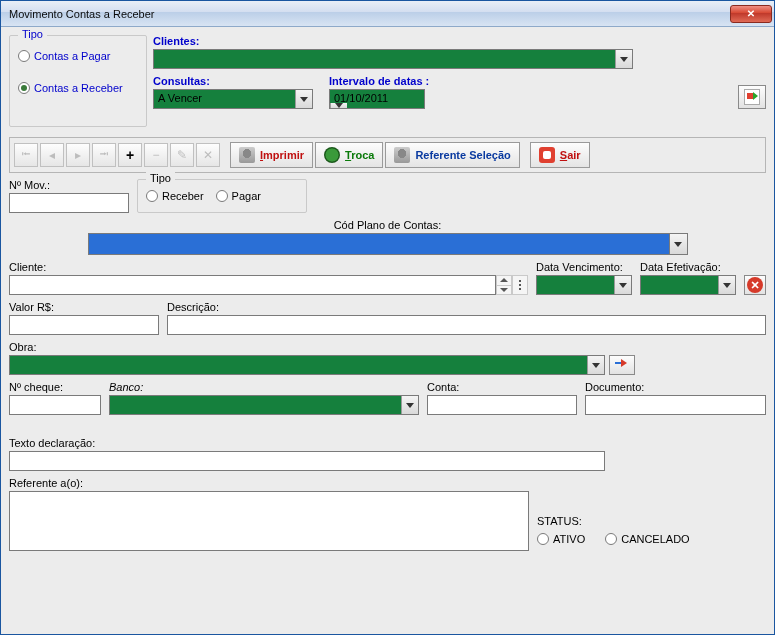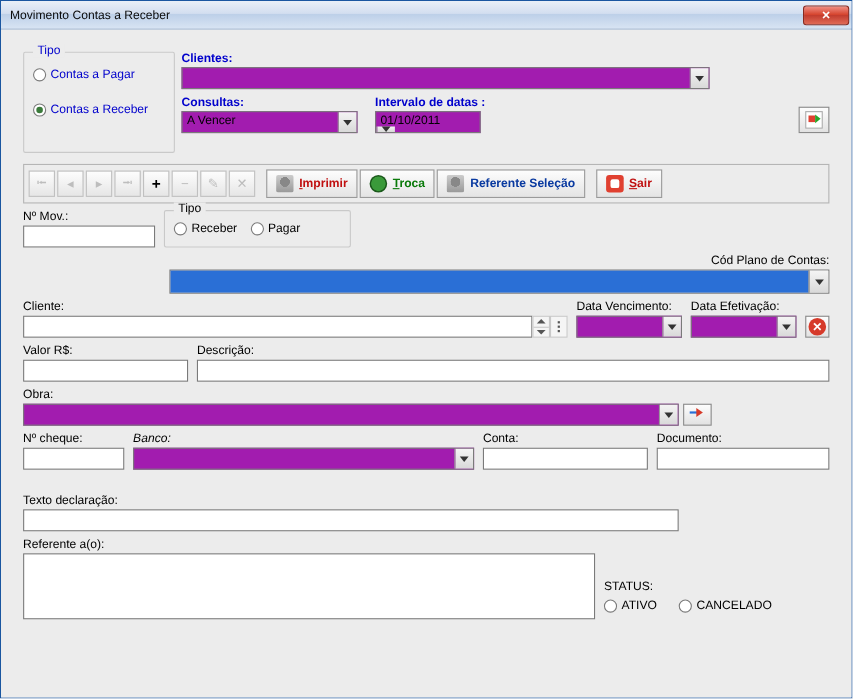--- a/index.html
+++ b/index.html
@@ -34,21 +34,21 @@
     background: linear-gradient(to bottom, #f08f84 0%, #d6452f 45%, #c0392b 46%, #e06a56 100%);
     border: 1px solid #8a2a1f;
     border-radius: 3px;
     display:flex; align-items:center; justify-content:center;
     color:#fff; font-weight:bold; font-size:10px;
     cursor:pointer;
   }
   .client {
     flex:1;
     background: #ececec;
-    padding: 20px;
+    padding: 8px;
     position: relative;
   }
   .group {
     border: 1px solid #c9c9c9;
     border-radius: 2px;
     position: relative;
     padding: 10px 8px 8px 8px;
     margin: 0;
   }
   .group-title {
@@ -72,21 +72,21 @@
   .label { color:#000; }
   select, input[type=text], textarea {
     font: inherit;
     border:1px solid #7a7a7a;
     background:#fff;
     padding:1px 2px;
     height:20px;
   }
   textarea { height:auto; resize:none; }
   .combo {
-    display:flex; align-items:stretch; background:#a21caf; border:1px solid #7a7a7a; height:20px;
+    display:flex; align-items:stretch; background:#15803d; border:1px solid #7a7a7a; height:20px;
   }
   .combo .combo-text { flex:1; padding:2px 4px; overflow:hidden; white-space:nowrap; }
   .combo .combo-btn {
     width:17px; background:linear-gradient(#f4f4f4,#d9d9d9);
     border-left:1px solid #9a9a9a;
     display:flex; align-items:center; justify-content:center; cursor:pointer;
   }
   .combo .combo-btn::after{ content:""; border-left:4px solid transparent; border-right:4px solid transparent; border-top:5px solid #333; }
   .toprow { display:flex; gap:6px; margin-bottom:10px; }
   .toolbar {
@@ -272,21 +272,21 @@
               <span>Receber</span>
             </div>
             <div class="radio-row">
               <span class="radio-dot"></span>
               <span>Pagar</span>
             </div>
           </div>
         </div>
       </div>
 
-      <div class="row" style="flex-direction:column; align-items:flex-end; gap:2px;">
+      <div class="row" style="flex-direction:column; align-items:center; gap:2px;">
         <span class="label">Cód Plano de Contas:</span>
         <div class="hl-combo" style="width:600px;">
           <div class="combo-text"></div>
           <div class="combo-btn"></div>
         </div>
       </div>
 
       <div class="row">
         <div class="field-col" style="flex:1;">
           <span class="label">Cliente:</span>

